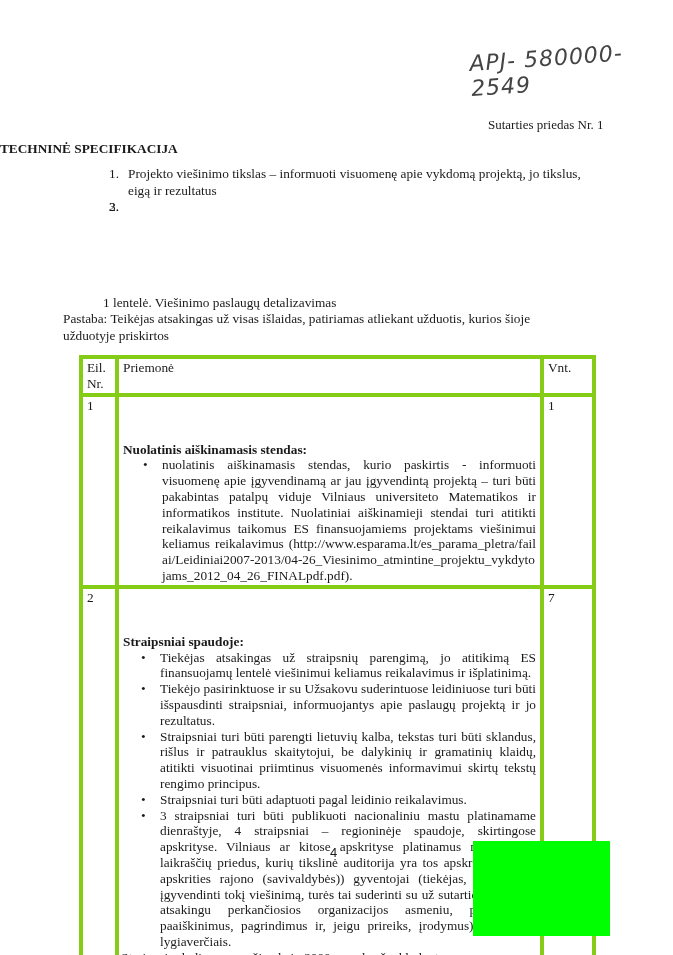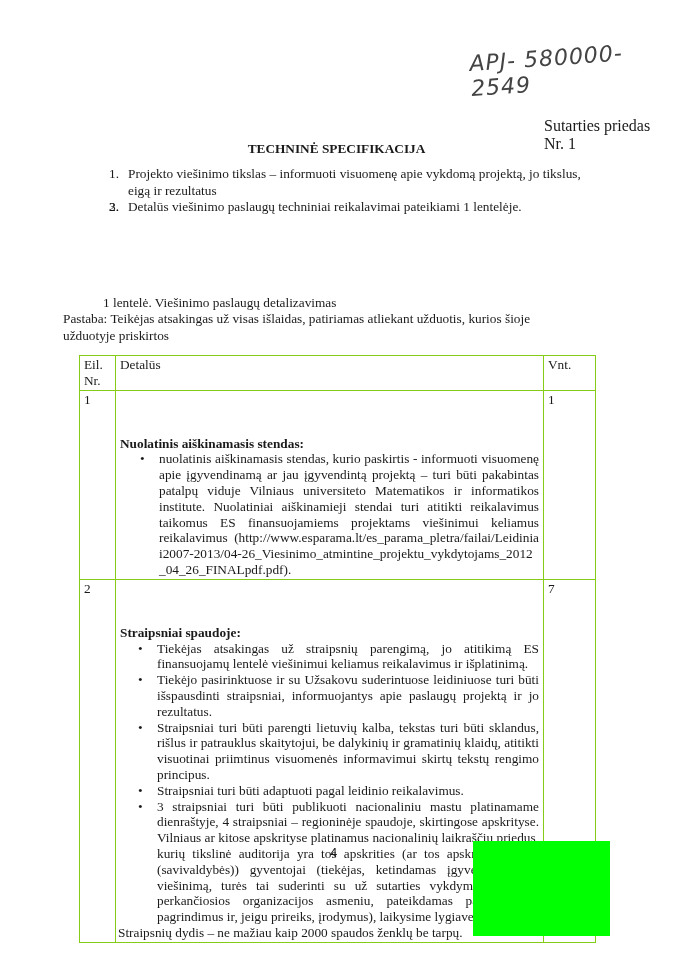--- a/index.html
+++ b/index.html
@@ -1,64 +1,64 @@
 <!DOCTYPE html>
 <html><head>
 <meta charset="utf-8">
 <style>
   html, body { margin:0; padding:0; background:#ffffff; }
   body { width:673px; height:955px; position:relative; overflow:hidden;
          font-family:"Liberation Serif", "DejaVu Serif", serif; color:#1a1a1a; font-size:13.3px; }
   .abs { position:absolute; }
   #handwritten { left:470px; top:44px; font-family:"DejaVu Sans", sans-serif; font-size:22px;
                  font-style:italic; color:#444; letter-spacing:1px; transform:rotate(-4deg); font-weight:300; }
-  #annex { left:544px; top:117px; font-size:16px; }
-  #title { left:0; width:673px; text-align:center; top:141px; font-weight:bold; font-size:13.3px; }
+  #annex { left:488px; top:117px; font-size:13px; }
+  #title { left:0; width:673px; text-align:left; top:141px; font-weight:bold; font-size:13.3px; }
   #reqlist { left:109px; top:166px; width:490px; margin:0; padding:0; list-style:none; line-height:16.5px; }
   #reqlist li { position:relative; padding-left:19px; }
   #reqlist li .num { position:absolute; left:0; }
   #caption { left:103px; top:295px; }
   #note { left:63px; top:311px; width:520px; line-height:16.5px; }
   table#spec { position:absolute; left:79px; top:355px; width:517px; border-collapse:collapse; table-layout:fixed; line-height:15.8px; }
-  #spec td { border:1px solid #84cc16; vertical-align:top; padding:1px 4px 1px 4px; }
+  #spec td { border:4px solid #84cc16; vertical-align:top; padding:1px 4px 1px 4px; }
   #spec col.c1 { width:36px; } #spec col.c3 { width:52px; }
   #spec .bold { font-weight:bold;margin-top:44px; }
   #spec ul { margin:0; padding:0 0 0 29px; list-style:none; }
   #spec ul li { position:relative; padding-left:10px; text-align:justify; }
   #spec ul li::before { content:"•"; position:absolute; left:-9px; }
   .url { text-align:right; }
   #pagenum { left:330px; top:845px; font-family:"Liberation Sans", sans-serif; font-size:13px; }
   #greenbox { left:473px; top:841px; width:137px; height:95px; background:#00ff00; }
 </style>
 </head>
 <body>
 
 <div id="handwritten" class="abs">APJ- 580000-2549</div>
 <div id="annex" class="abs">Sutarties priedas Nr. 1</div>
 <div id="title" class="abs">TECHNINĖ SPECIFIKACIJA</div>
 
 <ol id="reqlist" class="abs">
   <li><span class="num">1.</span><span>Projekto viešinimo tikslas – informuoti visuomenę apie vykdomą projektą, jo tikslus, eigą ir rezultatus</span></li>
   <li><span class="num">2.</span></li>
-  <li><span class="num">3.</span><span>Detalūs viešinimo paslaugų techniniai reikalavimai pateikiami 1 lentelėje.</span></li>
+  <li><span class="num">3.</span></li>
 </ol>
 
 <div id="caption" class="abs">1 lentelė. Viešinimo paslaugų detalizavimas</div>
 <div id="note" class="abs">Pastaba: Teikėjas atsakingas už visas išlaidas, patiriamas atliekant užduotis, kurios šioje užduotyje priskirtos</div>
 
 <table id="spec">
   <colgroup>
       <col class="c1">
       <col class="c2">
       <col class="c3">
     </colgroup>
   <tbody>
       <tr>
     <td style="width:28px">Eil. Nr.</td>
-    <td>Detalūs</td>
+    <td>Priemonė</td>
     <td>Vnt.</td>
   </tr>
   <tr style="height:140px">
     <td>1</td>
     <td>
       <div class="bold">Nuolatinis aiškinamasis stendas:</div>
       <ul>
         <li><span>nuolatinis aiškinamasis stendas, kurio paskirtis - informuoti visuomenę apie įgyvendinamą ar jau įgyvendintą projektą – turi būti pakabintas patalpų viduje Vilniaus universiteto Matematikos ir informatikos institute. Nuolatiniai aiškinamieji stendai turi atitikti reikalavimus taikomus ES finansuojamiems projektams viešinimui keliamus reikalavimus</span> <span class="url" style="word-break:break-all">(http://www.esparama.lt/es_parama_pletra/failai/Leidiniai2007-2013/04-26_Viesinimo_atmintine_projektu_vykdytojams_2012_04_26_FINALpdf.pdf).</span></li>
       </ul>
     </td>

